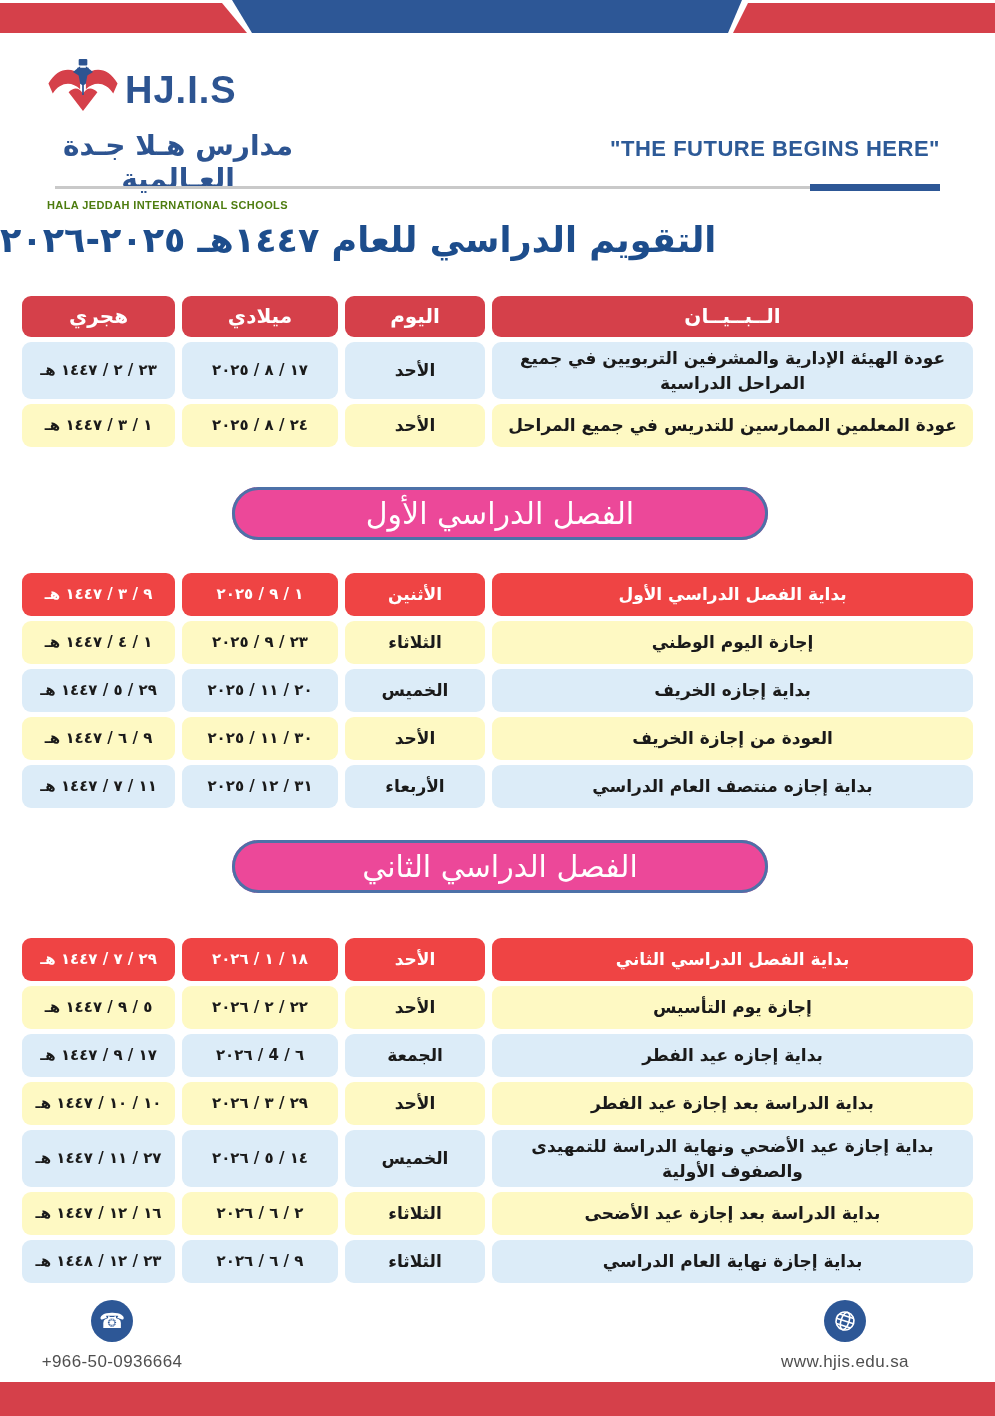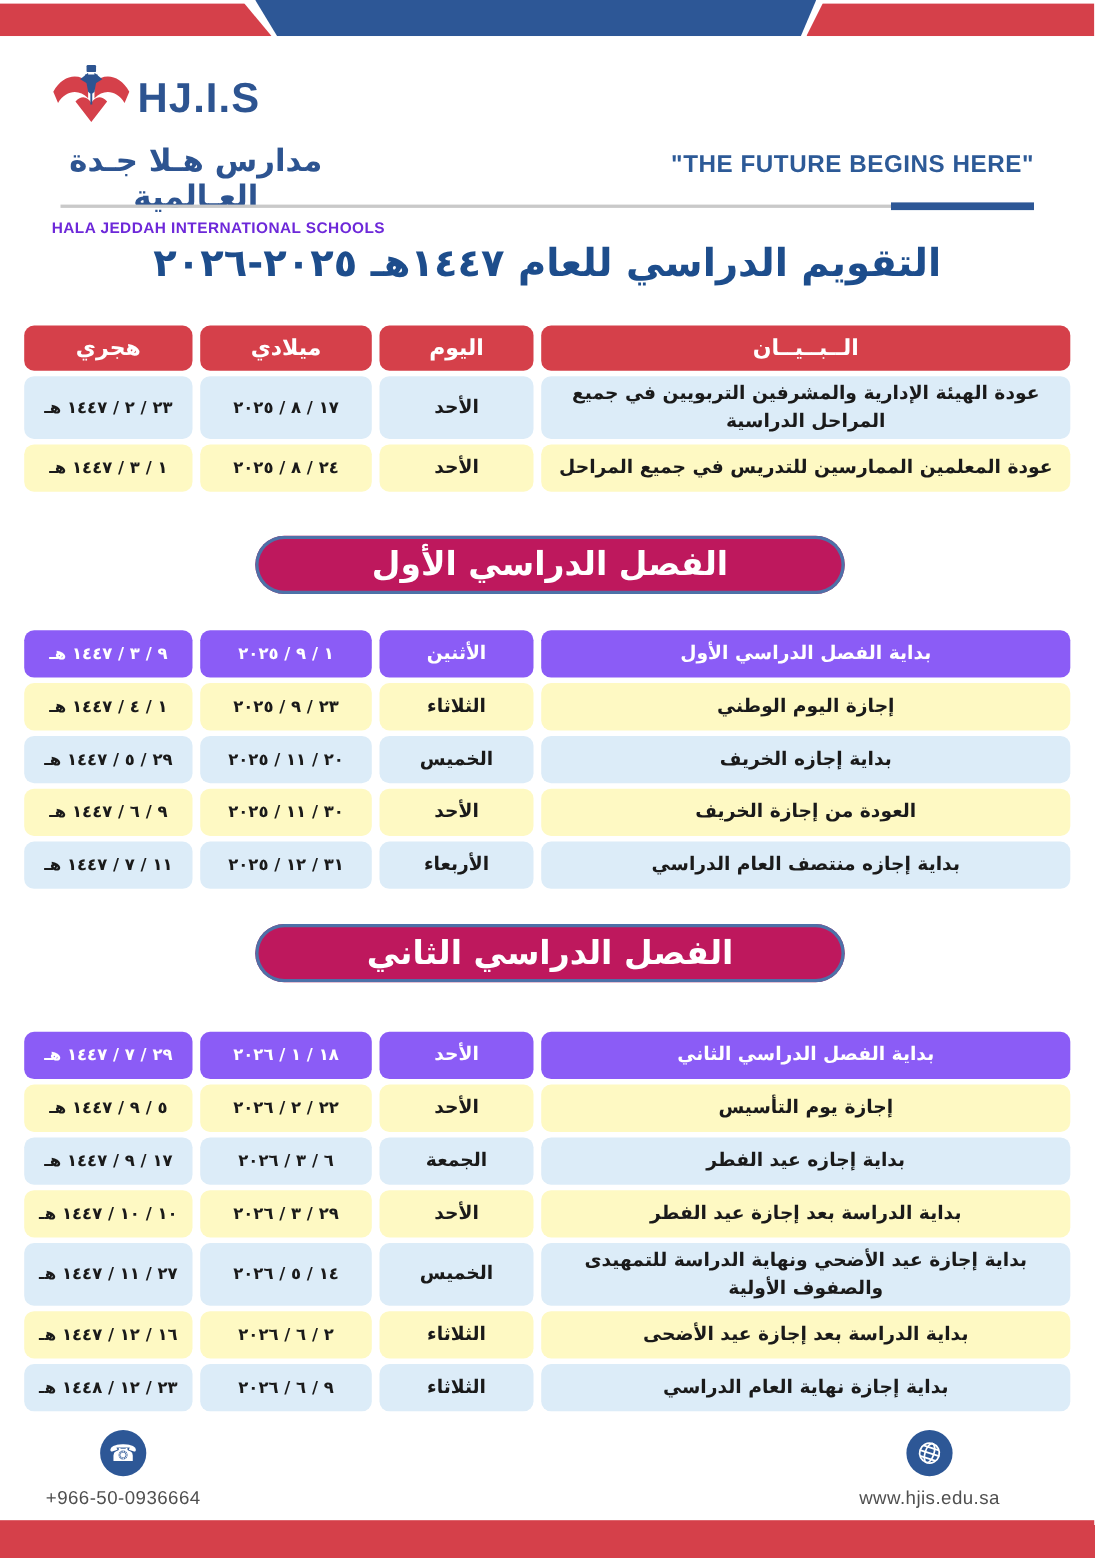--- a/index.html
+++ b/index.html
@@ -18,45 +18,45 @@
     background:#d5404a; clip-path:polygon(15px 0,100% 0,100% 100%,0 100%); }
   
   .brand { position:absolute; left:47px; top:58px; width:262px; }
   .brand-top { display:flex; align-items:center; gap:6px; }
   .brand-mark { width:72px; height:64px; flex:0 0 auto; }
   .brand-acronym { font-family:"Liberation Sans",sans-serif; font-size:38px; font-weight:bold;
     color:#2d5491; letter-spacing:1px; line-height:1; }
   .brand-ar { margin-top:7px; text-align:center; direction:rtl; font-size:28px; font-weight:bold;
     color:#2d5491; }
   .brand-en { margin-top:4px; text-align:left; font-family:"Liberation Sans",sans-serif;
-    font-size:14px; font-weight:bold; color:#6d28d9; letter-spacing:0.4px; white-space:nowrap; }
+    font-size:11px; font-weight:bold; color:#4d7c0f; letter-spacing:0.4px; white-space:nowrap; }
   .slogan { position:absolute; right:55px; top:136px; font-family:"Liberation Sans",sans-serif;
     font-size:22px; font-weight:bold; color:#2d5a97; letter-spacing:0.5px; }
   .divider { position:absolute; top:186px; left:55px; width:885px; height:3px; background:#c9c9c9; }
   .divider-accent { position:absolute; right:0; top:-2px; width:130px; height:7px; background:#2d5796; }
   
-  .doc-title { position:absolute; top:220px; left:0; width:995px; text-align:center; direction:rtl;
+  .doc-title { position:absolute; top:220px; left:0; width:995px; text-align:left; direction:rtl;
     font-size:35px; font-weight:bold; color:#1d4d8c; }
   
   .tbl { position:absolute; left:22px; width:951px; direction:rtl; }
   .trow { display:grid; grid-template-columns:1fr 140px 156px 153px; gap:7px; margin-bottom:5px; }
   .thead .cell { background:#d5404a; color:#ffffff; min-height:41px; font-size:20px; font-weight:bold; }
   .cell { border-radius:9px; min-height:43px; display:flex; align-items:center; justify-content:center;
     text-align:center; font-size:17px; font-weight:bold; color:#1a1a1a; padding:4px 10px; line-height:1.45; }
   .cell.date { font-size:15px; }
   .shade-blue .cell { background:#dcecf8; }
   .shade-gray .cell { background:#fef9c3; }
-  .shade-red  .cell { background:#8b5cf6; color:#ffffff; }
+  .shade-red  .cell { background:#ef4444; color:#ffffff; }
   .tbl-intro { top:296px; }
   .tbl-s1 { top:573px; }
   .tbl-s2 { top:938px; }
   
-  .pill { position:absolute; left:232px; width:536px; height:53px; background:#be185d;
+  .pill { position:absolute; left:232px; width:536px; height:53px; background:#ec4899;
     border-radius:27px; box-shadow:inset 0 0 0 3px #4d71a8; color:#ffffff; direction:rtl;
-    display:flex; align-items:center; justify-content:center; font-size:30px; font-weight:bold; }
+    display:flex; align-items:center; justify-content:center; font-size:30px; font-weight:normal; }
   .pill-s1 { top:487px; }
   .pill-s2 { top:840px; }
   
   .footer { position:absolute; top:1300px; left:0; width:995px; display:flex;
     justify-content:space-between; padding:0 765px 0 32px; }
   .footer { padding:0; }
   .contact { position:absolute; top:0; display:flex; flex-direction:column; align-items:center; gap:10px; width:180px; }
   .contact-phone { left:22px; }
   .contact-web { right:60px; }
   .contact-circle { width:42px; height:42px; border-radius:50%; background:#2d5796; color:#ffffff;
@@ -167,21 +167,21 @@
   </div>
   <div class="trow shade-gray">
     <div class="cell desc">إجازة يوم التأسيس</div>
     <div class="cell day">الأحد</div>
     <div class="cell date">٢٢ / ٢ / ٢٠٢٦</div>
     <div class="cell date">٥ / ٩ / ١٤٤٧ هـ</div>
   </div>
   <div class="trow shade-blue">
     <div class="cell desc">بداية إجازه عيد الفطر</div>
     <div class="cell day">الجمعة</div>
-    <div class="cell date">٦ / ٣ / ٢٠٢٦</div>
+    <div class="cell date">٦ / 4 / ٢٠٢٦</div>
     <div class="cell date">١٧ / ٩ / ١٤٤٧ هـ</div>
   </div>
   <div class="trow shade-gray">
     <div class="cell desc">بداية الدراسة بعد إجازة عيد الفطر</div>
     <div class="cell day">الأحد</div>
     <div class="cell date">٢٩ / ٣ / ٢٠٢٦</div>
     <div class="cell date">١٠ / ١٠ / ١٤٤٧ هـ</div>
   </div>
   <div class="trow shade-blue">
     <div class="cell desc">بداية إجازة عيد الأضحي ونهاية الدراسة للتمهيدى والصفوف الأولية</div>

